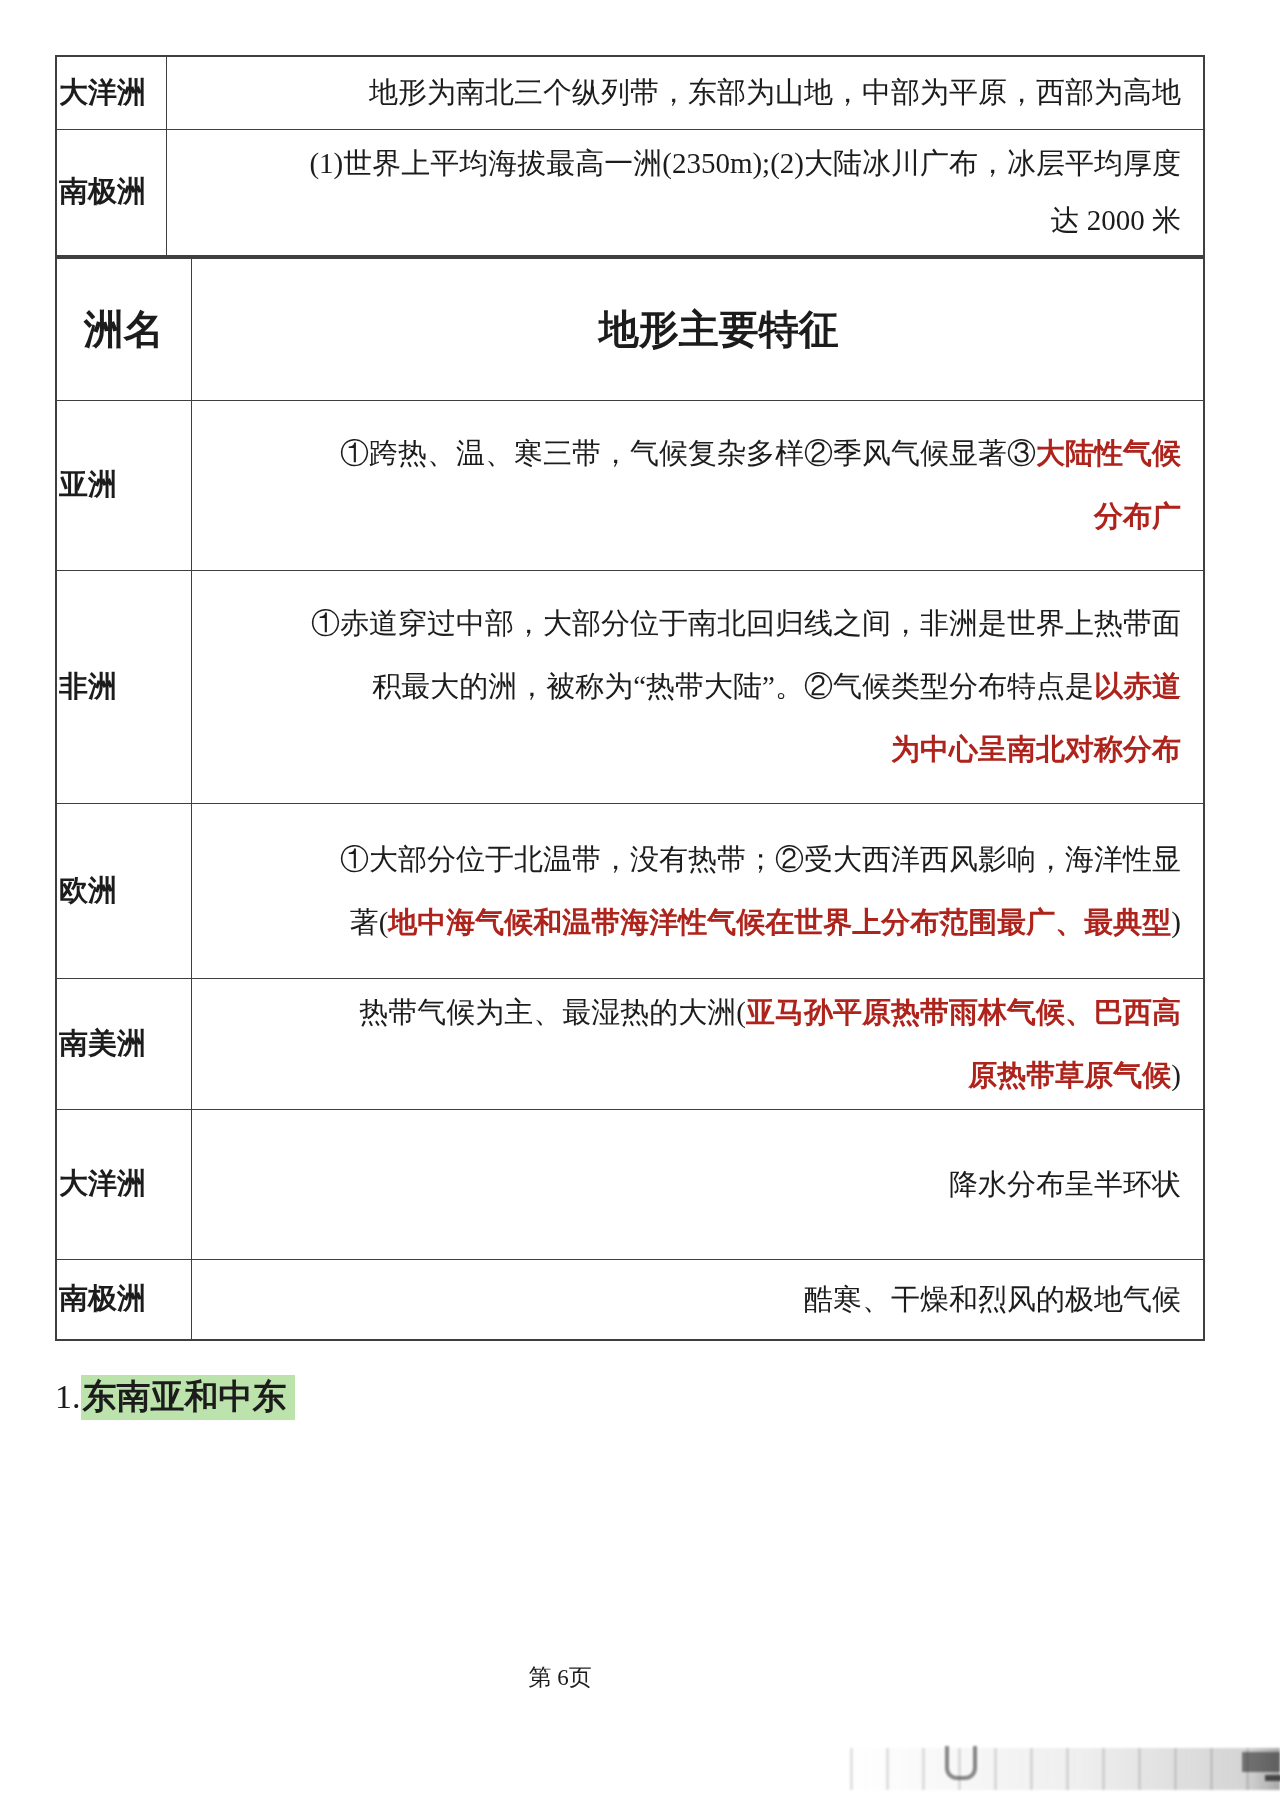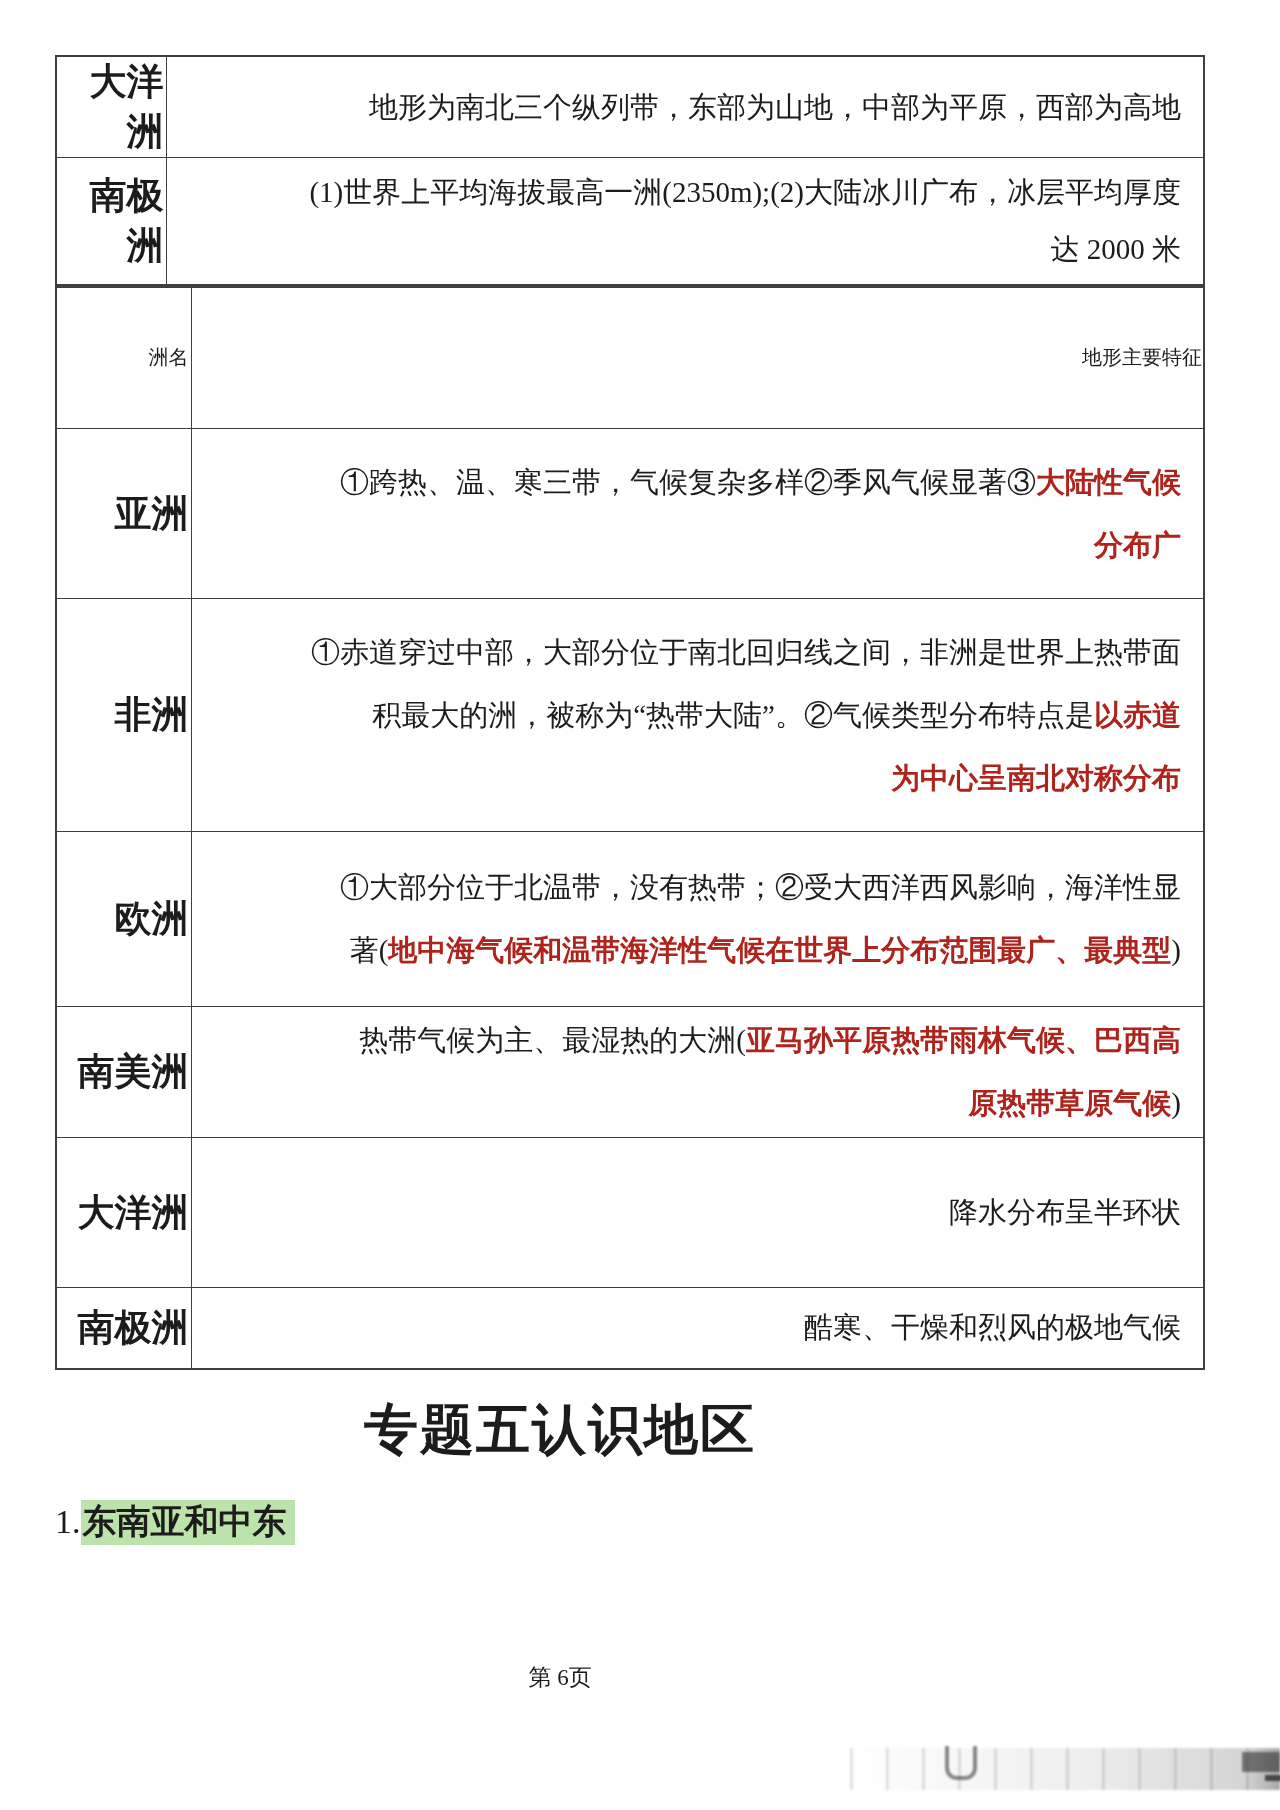--- a/index.html
+++ b/index.html
@@ -32,35 +32,35 @@
   .t1 tbody tr:nth-child(2){height:127px;}
   .t2 thead tr{height:142px;}
   .t2 tbody tr:nth-child(1){height:170px;}
   .t2 tbody tr:nth-child(2){height:233px;}
   .t2 tbody tr:nth-child(3){height:175px;}
   .t2 tbody tr:nth-child(4){height:82px;}
   .t2 tbody tr:nth-child(5){height:150px;}
   .t2 tbody tr:nth-child(6){height:81px;}
   .t2 tbody tr:nth-child(7){height:82px;}
   .cname{
-    text-align:right;
+    text-align:left;
     font-weight:bold;
-    font-size:37px;
+    font-size:29px;
     padding:0 2px;
   }
   .cdesc{
     text-align:right;
     padding:2px 22px 2px 10px;
     font-size:29px;
   }
   .t1 .cdesc{padding-left:6px;}
   .line{line-height:63px;white-space:nowrap;}
   .t1 .line{line-height:57px;}
   .red{color:var(--red);font-weight:bold;}
-  .t2 thead th{font-size:20px;font-weight:normal;text-align:right;}
+  .t2 thead th{font-size:40px;font-weight:bold;text-align:center;}
   .sec{
     margin:12px 0 6px 55px;
     font-size:34px;
     line-height:44px;
     font-weight:bold;
   }
   .sec .num{font-weight:normal;}
   .hl{background:var(--hl);padding:3px 8px 5px 2px;}
   .chapter{
     width:1010px;
@@ -173,21 +173,20 @@
         </tr>
         <tr>
           <td class="cname">南极洲</td>
           <td class="cdesc">
             <div class="line"><span>酷寒、干燥和烈风的极地气候</span></div>
           </td>
         </tr>
       </tbody>
   </table>
 
-  <div class="chapter">专题五认识地区</div>
 
   <div class="sec sec1">
     <span class="num">1.</span><span class="hl">东南亚和中东</span>
   </div>
 
   <div class="footer">第 6页</div>
 
   <div class="scan-artifact"></div>
 
 </div>

